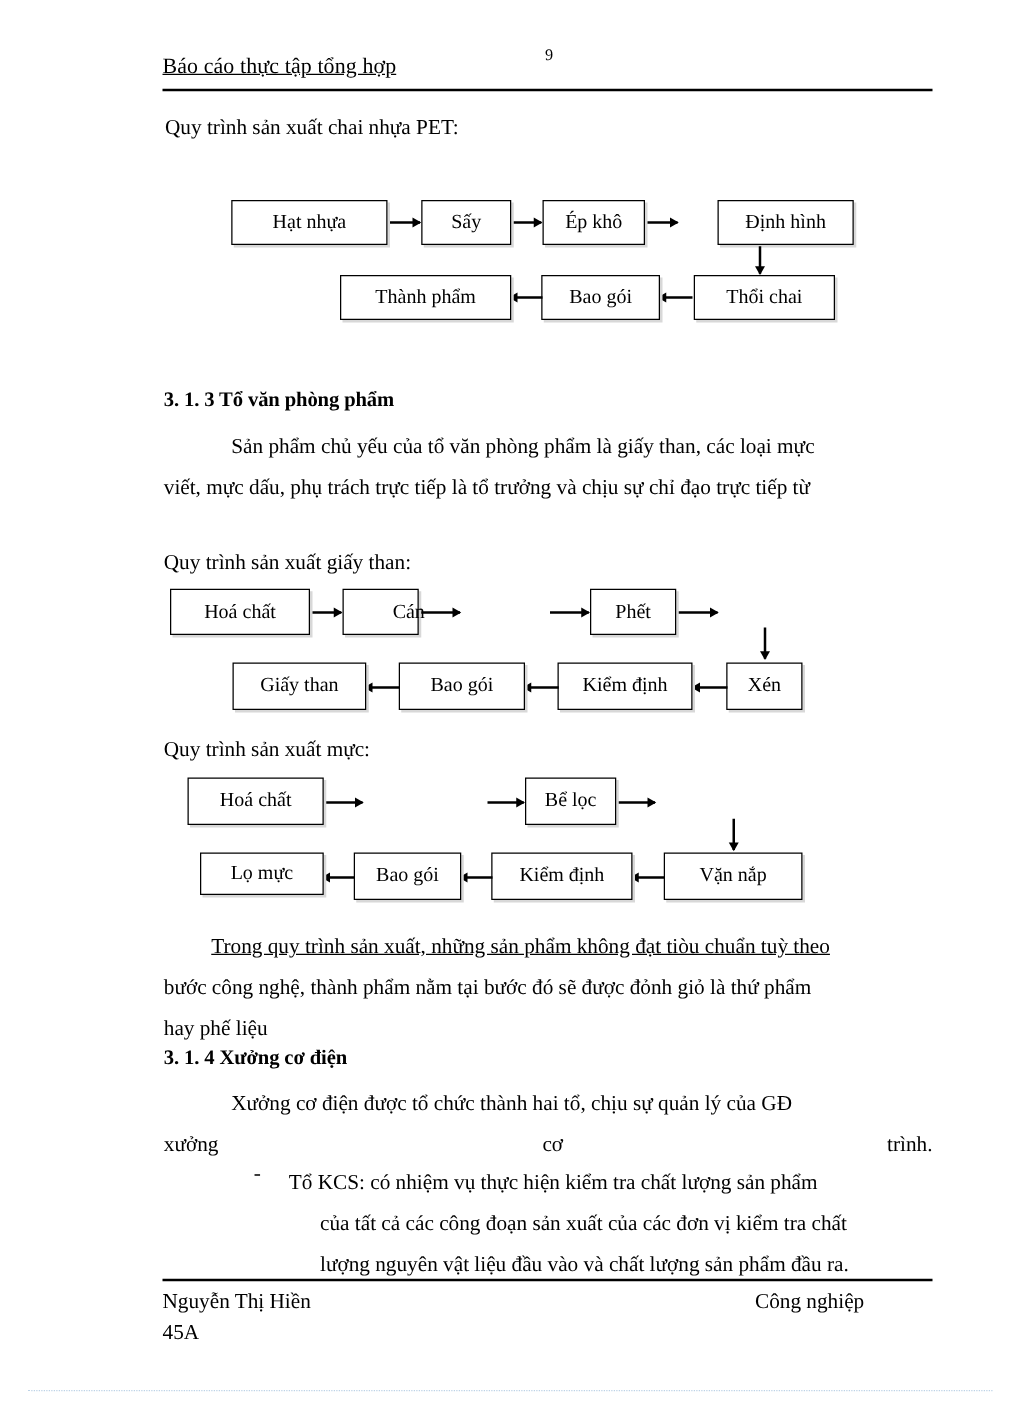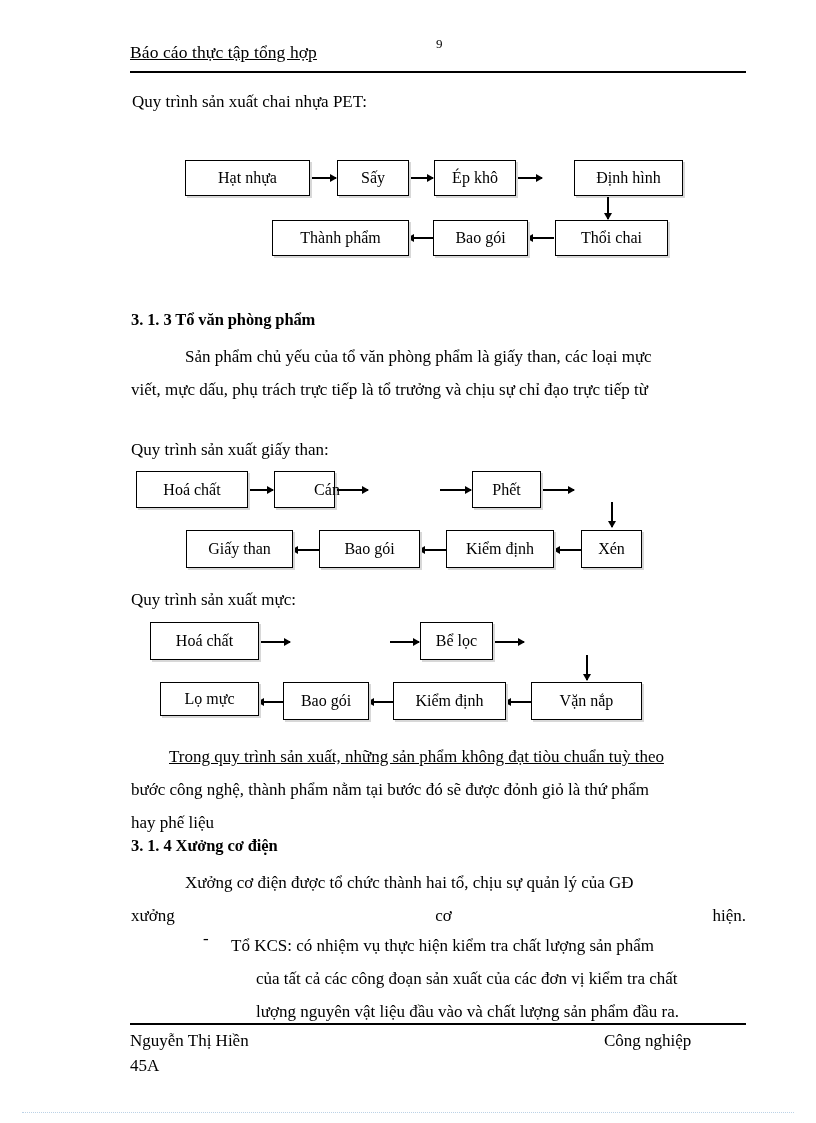--- a/index.html
+++ b/index.html
@@ -319,21 +319,21 @@
     <span class="ln">hay phế liệu</span>
   </div>
 
   <div class="heading" style="left:131px; top:836px;">3. 1. 4 Xưởng cơ điện</div>
 
   <div class="para" style="left:131px; top:866px; width:615px;">
     <span class="ln" style="text-indent:54px;">Xưởng cơ điện được tổ chức thành hai tổ, chịu sự quản lý của GĐ</span>
     <span class="ln just">
       <span>xưởng</span>
       <span>cơ</span>
-      <span>hiện.</span>
+      <span>trình.</span>
     </span>
   </div>
 
   <div class="bullet-dash" style="left:203px; top:929px;">-</div>
   <div class="para" style="left:231px; top:929px; width:515px;">
     <span class="ln">Tổ KCS: có nhiệm vụ thực hiện kiểm tra chất lượng sản phẩm</span>
     <span class="ln" style="margin-left:25px;">của tất cả các công đoạn sản xuất của các đơn vị kiểm tra chất</span>
     <span class="ln" style="margin-left:25px;">lượng nguyên vật liệu đầu vào và chất lượng sản phẩm đầu ra.</span>
   </div>
 

